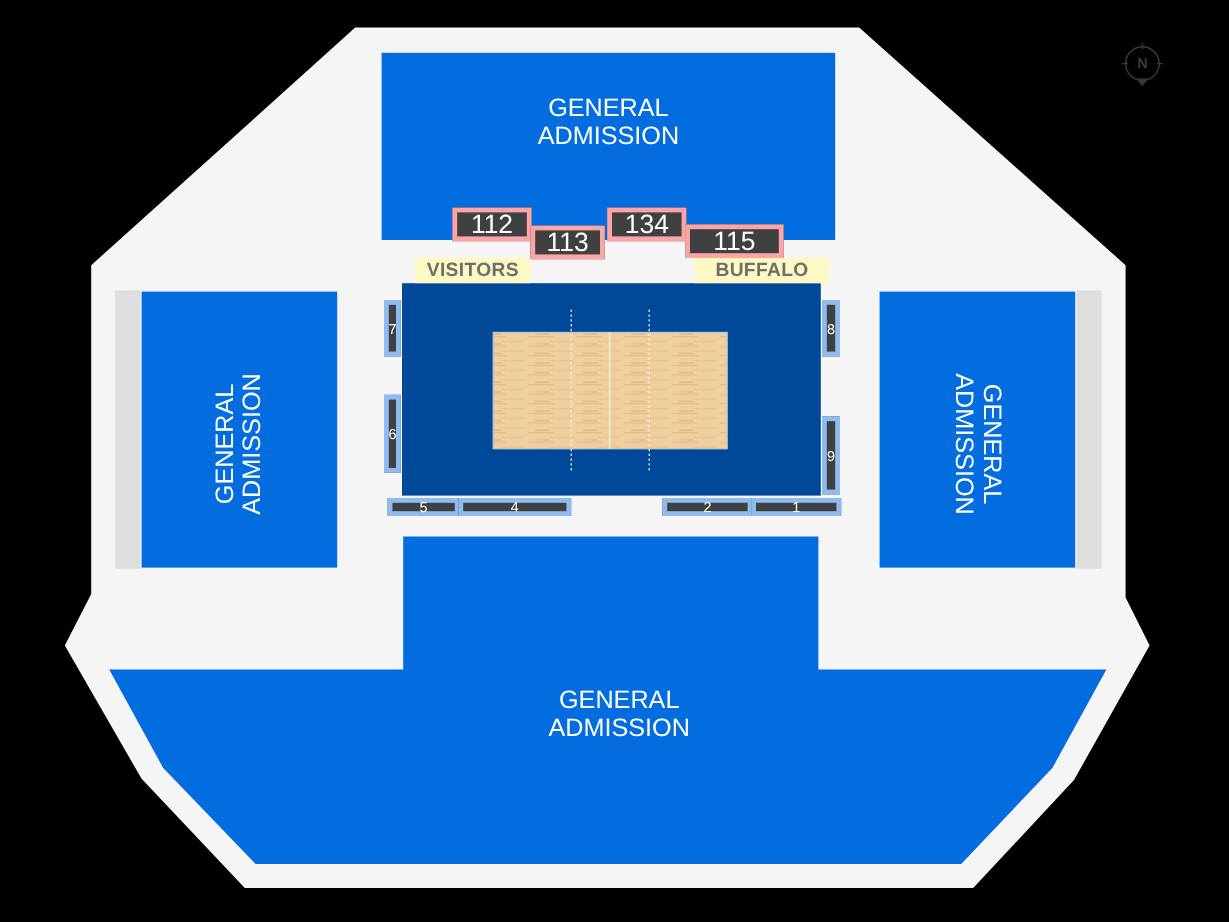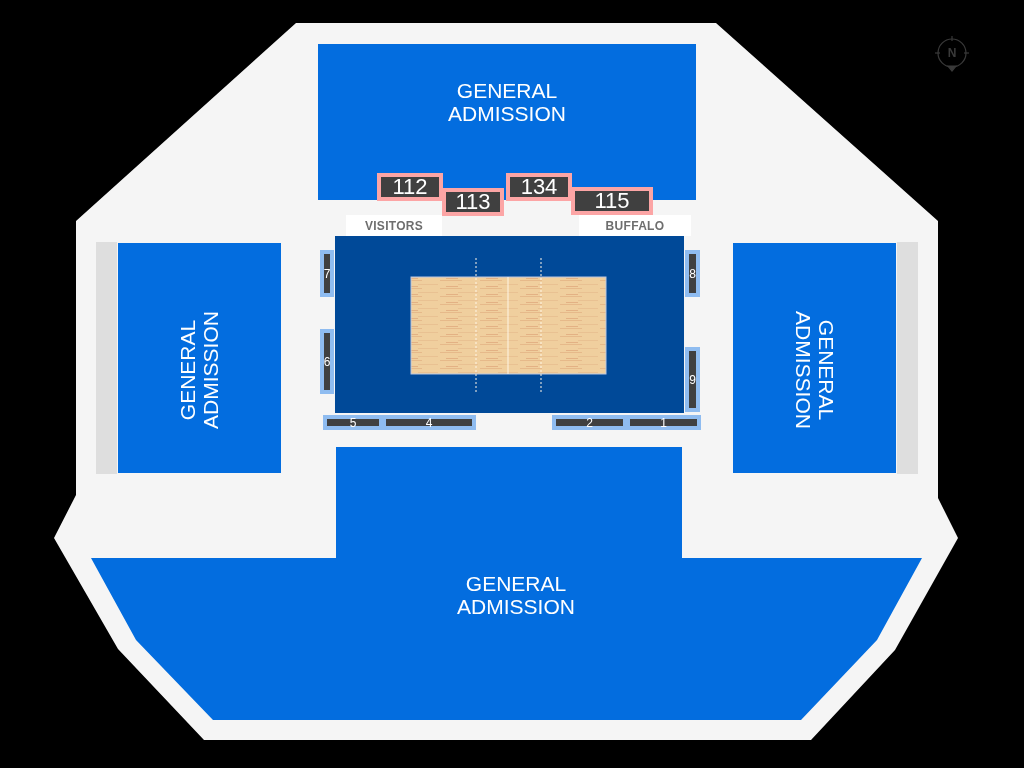--- a/index.html
+++ b/index.html
@@ -3,21 +3,21 @@
 <meta charset="utf-8">
 <style>
   html, body { margin:0; padding:0; }
   body { width:1024px; height:768px; background:#000000; position:relative; overflow:hidden; font-family:"Liberation Sans", sans-serif; }
   #venue-svg { position:absolute; left:0; top:0; }
   .abs { position:absolute; box-sizing:border-box; }
   .ga-label { color:#ffffff; font-size:21px; line-height:23px; text-align:center; white-space:nowrap; }
   .sec { background:#404040; border:4px solid #fca5a5; color:#ffffff; display:flex; align-items:center; justify-content:center; }
   .top-sec { font-size:22px; }
   .small-sec { font-size:12px; border-color:#8fbcf0; }
-  .bench { background:#ffffff; color:#6e6e6e; font-size:12px; font-weight:bold; display:flex; align-items:center; justify-content:center; letter-spacing:0.3px; }
+  .bench { background:#fef9c3; color:#6e6e6e; font-size:16px; font-weight:bold; display:flex; align-items:center; justify-content:center; letter-spacing:0.3px; }
   .strip { background:#dedede; }
   .rot-l { transform:rotate(-90deg); }
   .rot-r { transform:rotate(90deg); }
   .compass { color:#3a3a3a; }
 </style>
 </head>
 <body>
 
 <svg id="venue-svg" width="1024" height="768" viewBox="0 0 1024 768">
   <polygon points="296,23 716,23 938,221 938,498 958,538 895,650 811,740 204,740 118,649 54,538 76,495 76,221" fill="#f5f5f5"></polygon>

